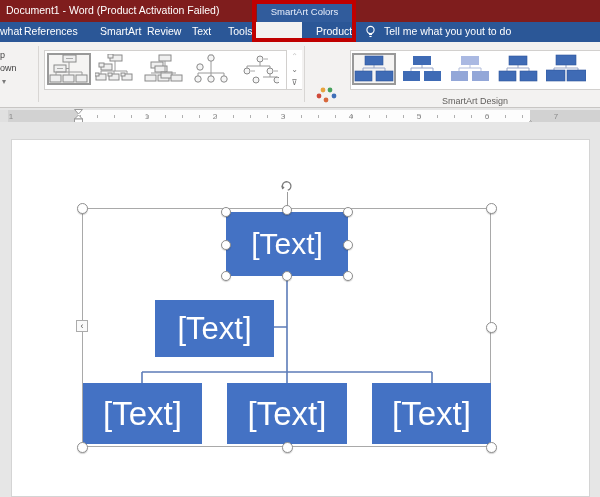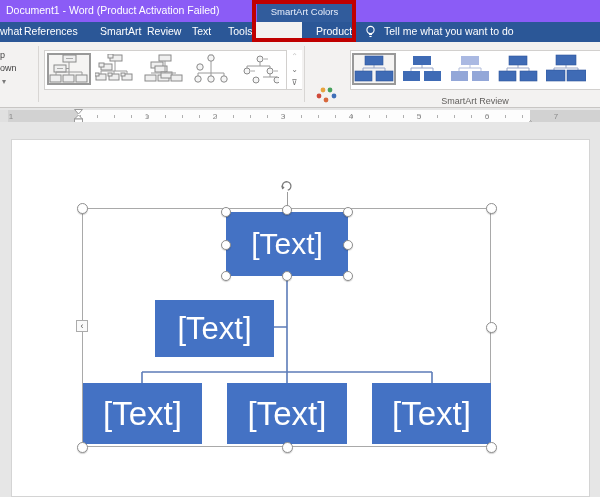--- a/index.html
+++ b/index.html
@@ -2,21 +2,21 @@
 <html><head>
 <meta charset="utf-8">
 <style>
   html,body{margin:0;padding:0;}
   body{width:600px;height:497px;position:relative;overflow:hidden;
        font-family:"Liberation Sans",sans-serif;background:#e6e6e6;
        -webkit-font-smoothing:antialiased;}
   .abs{position:absolute;}
 
   
-  .titlebar{left:0;top:0;width:600px;height:22px;background:#8b5cf6;}
+  .titlebar{left:0;top:0;width:600px;height:22px;background:#7f1d1d;}
   .title-text{left:6px;top:4px;color:#fff;font-size:10.5px;white-space:nowrap;}
   .ctx-panel{left:257px;top:0;width:95px;height:22px;background:#315c9c;
              color:#e8eefb;font-size:9.5px;text-align:center;line-height:23px;}
 
   
   .tabrow{left:0;top:22px;width:600px;height:20px;background:#2b5797;}
   .tab{top:3px;color:#fff;font-size:10.5px;white-space:nowrap;cursor:default;}
   .tab-active-box{left:255px;top:0;width:47px;height:20px;background:#f3f2f1;}
   .tab-active-label{width:47px;text-align:center;color:#2b579a;left:0;top:2px;font-size:10.5px;margin-top:46px;}
   .tellme{color:#fff;font-size:10.5px;top:3px;}
@@ -85,21 +85,21 @@
     <span class="abs tab-active-label">Design</span>
   </div>
   <span class="abs tab" style="left:316px">Product</span>
   <span class="abs" style="left:364px;top:3px">
     <svg width="13" height="14" viewBox="0 0 13 14">
       <circle cx="6.5" cy="5" r="3.6" fill="none" stroke="#fff" stroke-width="1.1"></circle>
       <line x1="5" y1="9.5" x2="8" y2="9.5" stroke="#fff" stroke-width="1.1"></line>
       <line x1="5.4" y1="11.5" x2="7.6" y2="11.5" stroke="#fff" stroke-width="1.1"></line>
     </svg>
   </span>
-  <span class="abs tellme" style="left:384px">Tell me what you want to do</span>
+  <span class="abs tellme" style="left:384px">Tell me what you yout to do</span>
 </div>
 
 <div class="abs hl-box"></div>
 
 <div class="abs ribbon">
 
   <span class="abs clip-txt" style="left:0;top:8px">p</span>
   <span class="abs clip-txt" style="left:0;top:21px">own</span>
   <span class="abs chev" style="left:2px;top:36px">▾</span>
   <div class="abs vsep" style="left:38px"></div>
@@ -262,21 +262,21 @@
     </div>
     <div class="abs gcell" style="left:193px">
       <svg width="40" height="32" viewBox="0 0 40 32">
         <path d="M20 12 V15 M8 15 H32 M8 15 V17 M32 15 V17" stroke="#9aa7c7" fill="none"></path>
         <rect x="10" y="2" width="20" height="10" fill="#3f6bb5" stroke="#2e559c" stroke-width="0.6"></rect>
         <rect x="0" y="17" width="19" height="11" fill="#3f6bb5" stroke="#2e559c" stroke-width="0.6"></rect>
         <rect x="21" y="17" width="19" height="11" fill="#3f6bb5" stroke="#2e559c" stroke-width="0.6"></rect>
       </svg>
     </div>
   </div>
-  <span class="abs glabel" style="left:350px;top:54px;width:250px">SmartArt Review</span>
+  <span class="abs glabel" style="left:350px;top:54px;width:250px">SmartArt Design</span>
 </div>
 
 <div class="abs ruler">
   <div class="abs ruler-gray" style="left:8px;width:70px"></div>
   <div class="abs ruler-white"></div>
   <div class="abs ruler-gray" style="left:530px;width:70px"></div>
   <div class="abs ticks" style="left:80px;width:448px"></div>
   <span class="abs ruler-num" style="left:11px">1</span>
   <span class="abs ruler-num" style="left:147px">1</span>
   <span class="abs ruler-num" style="left:215px">2</span>

